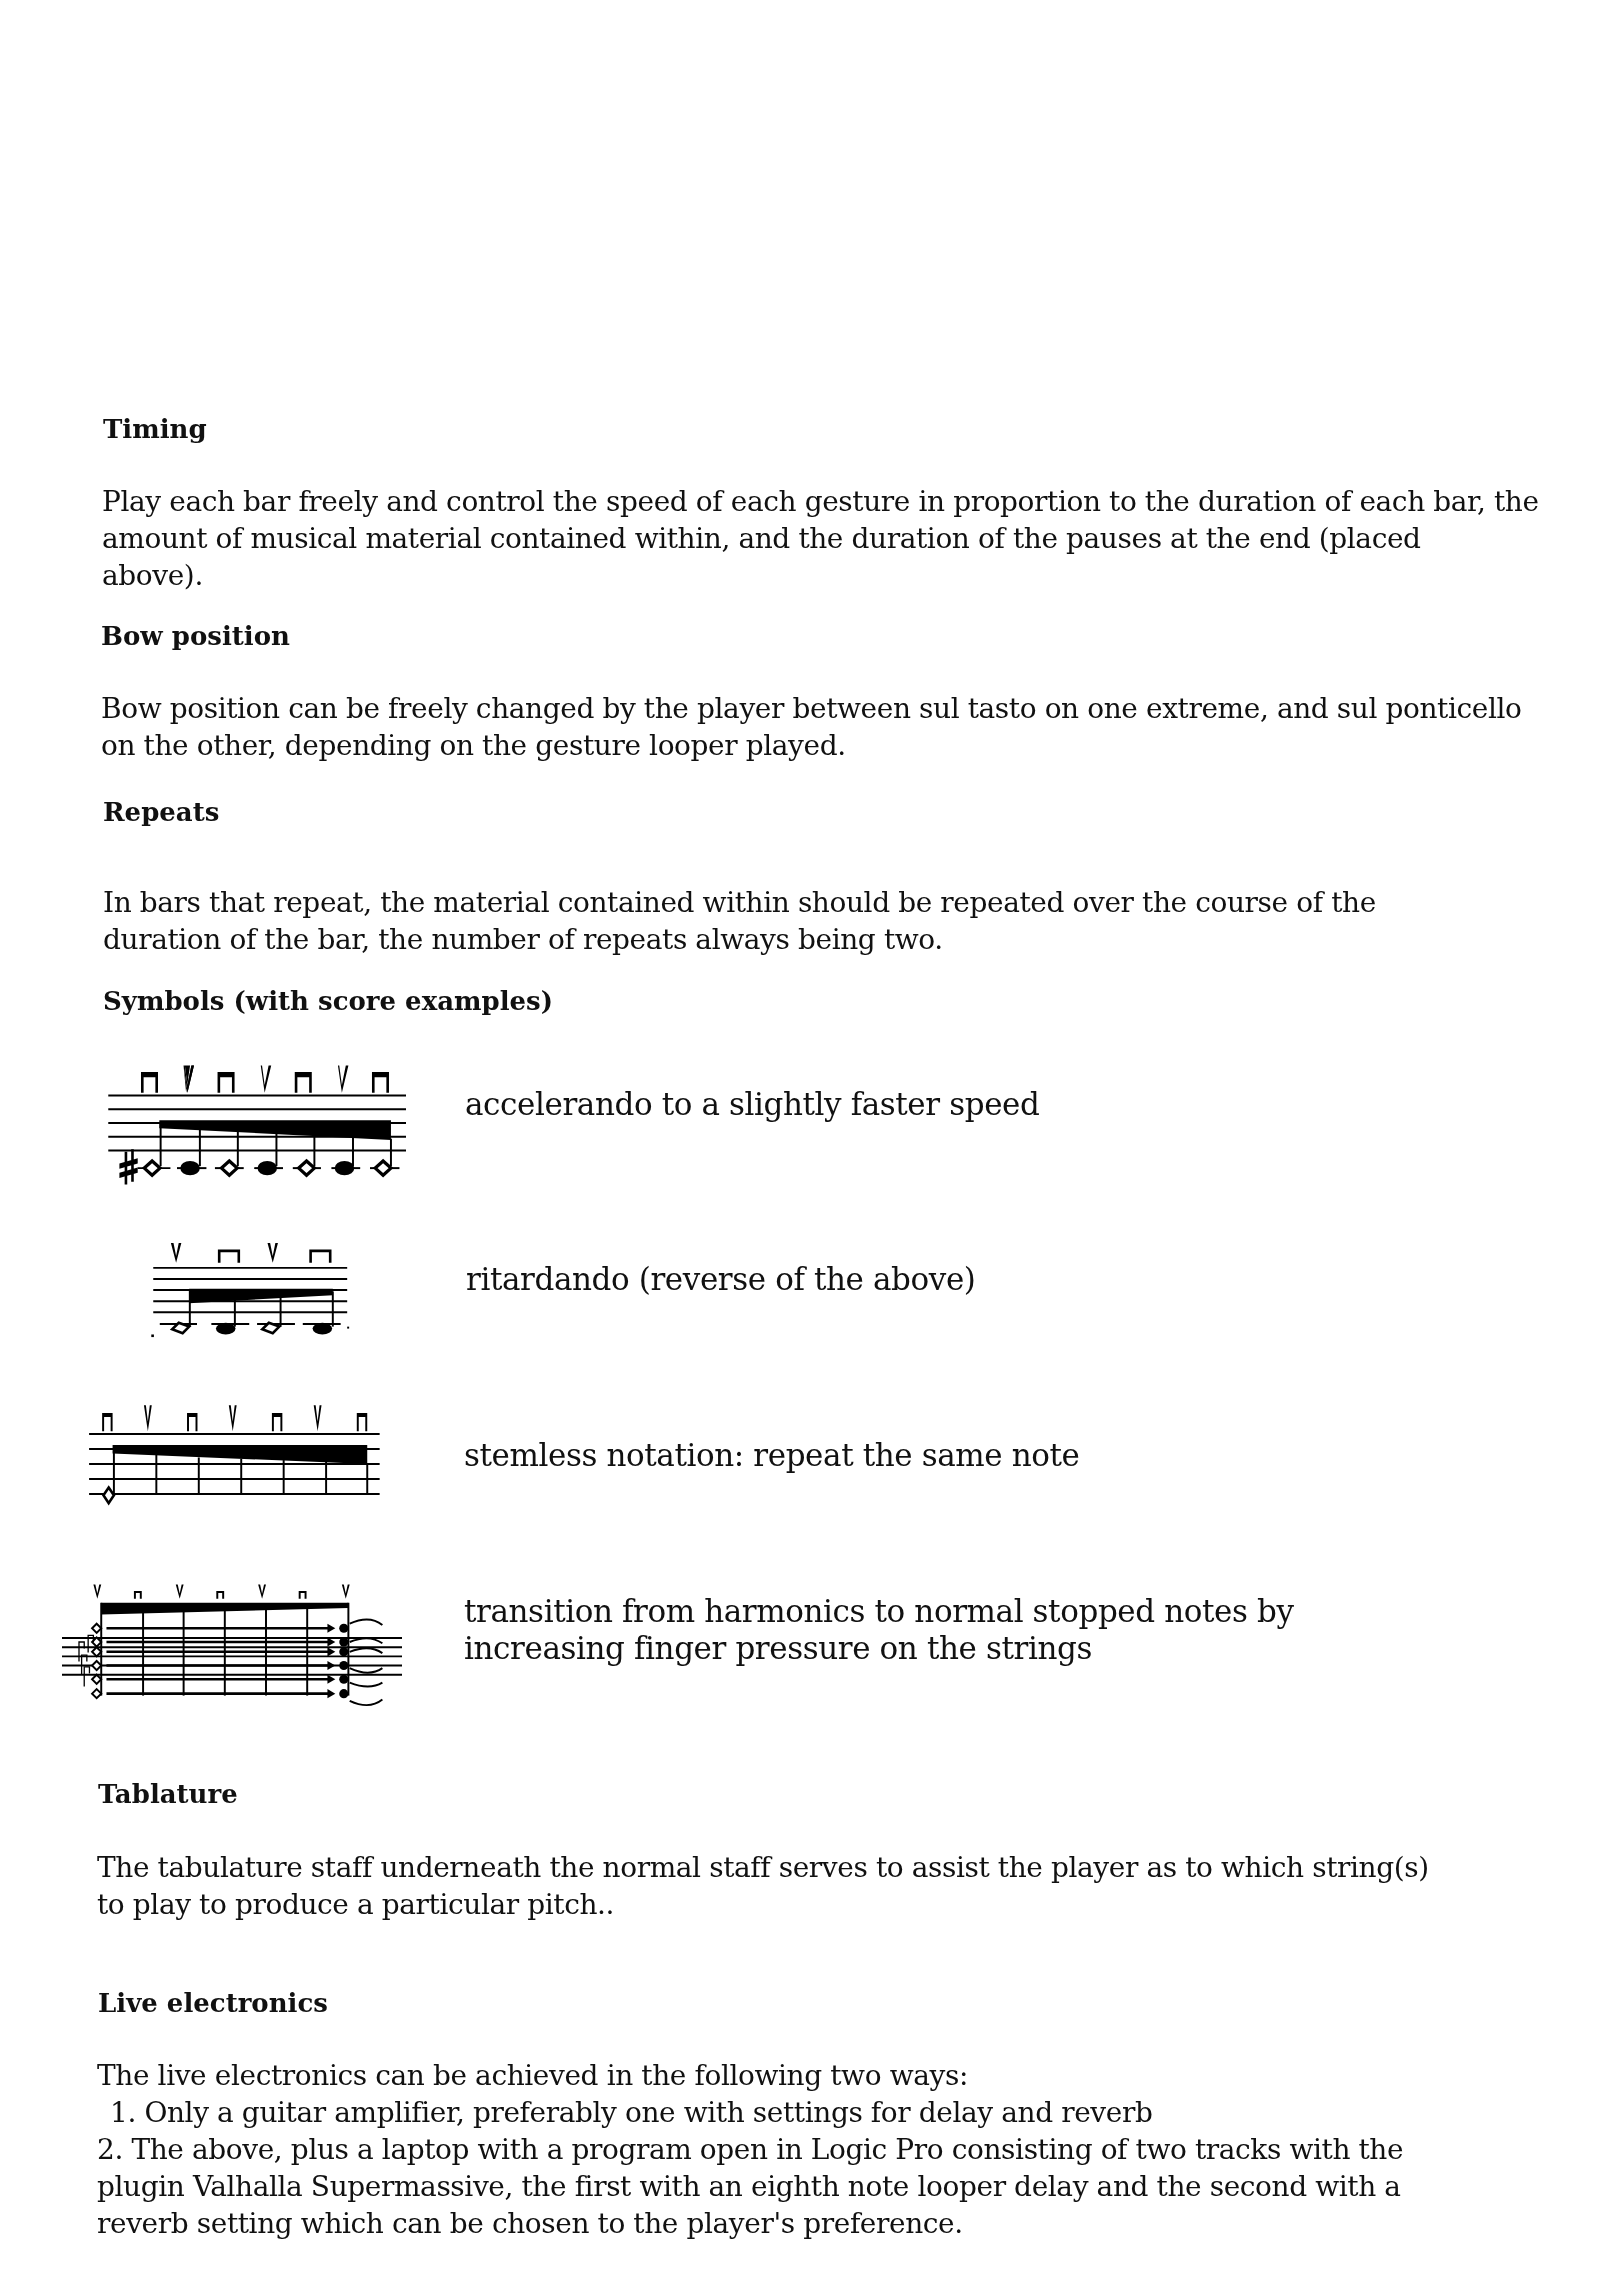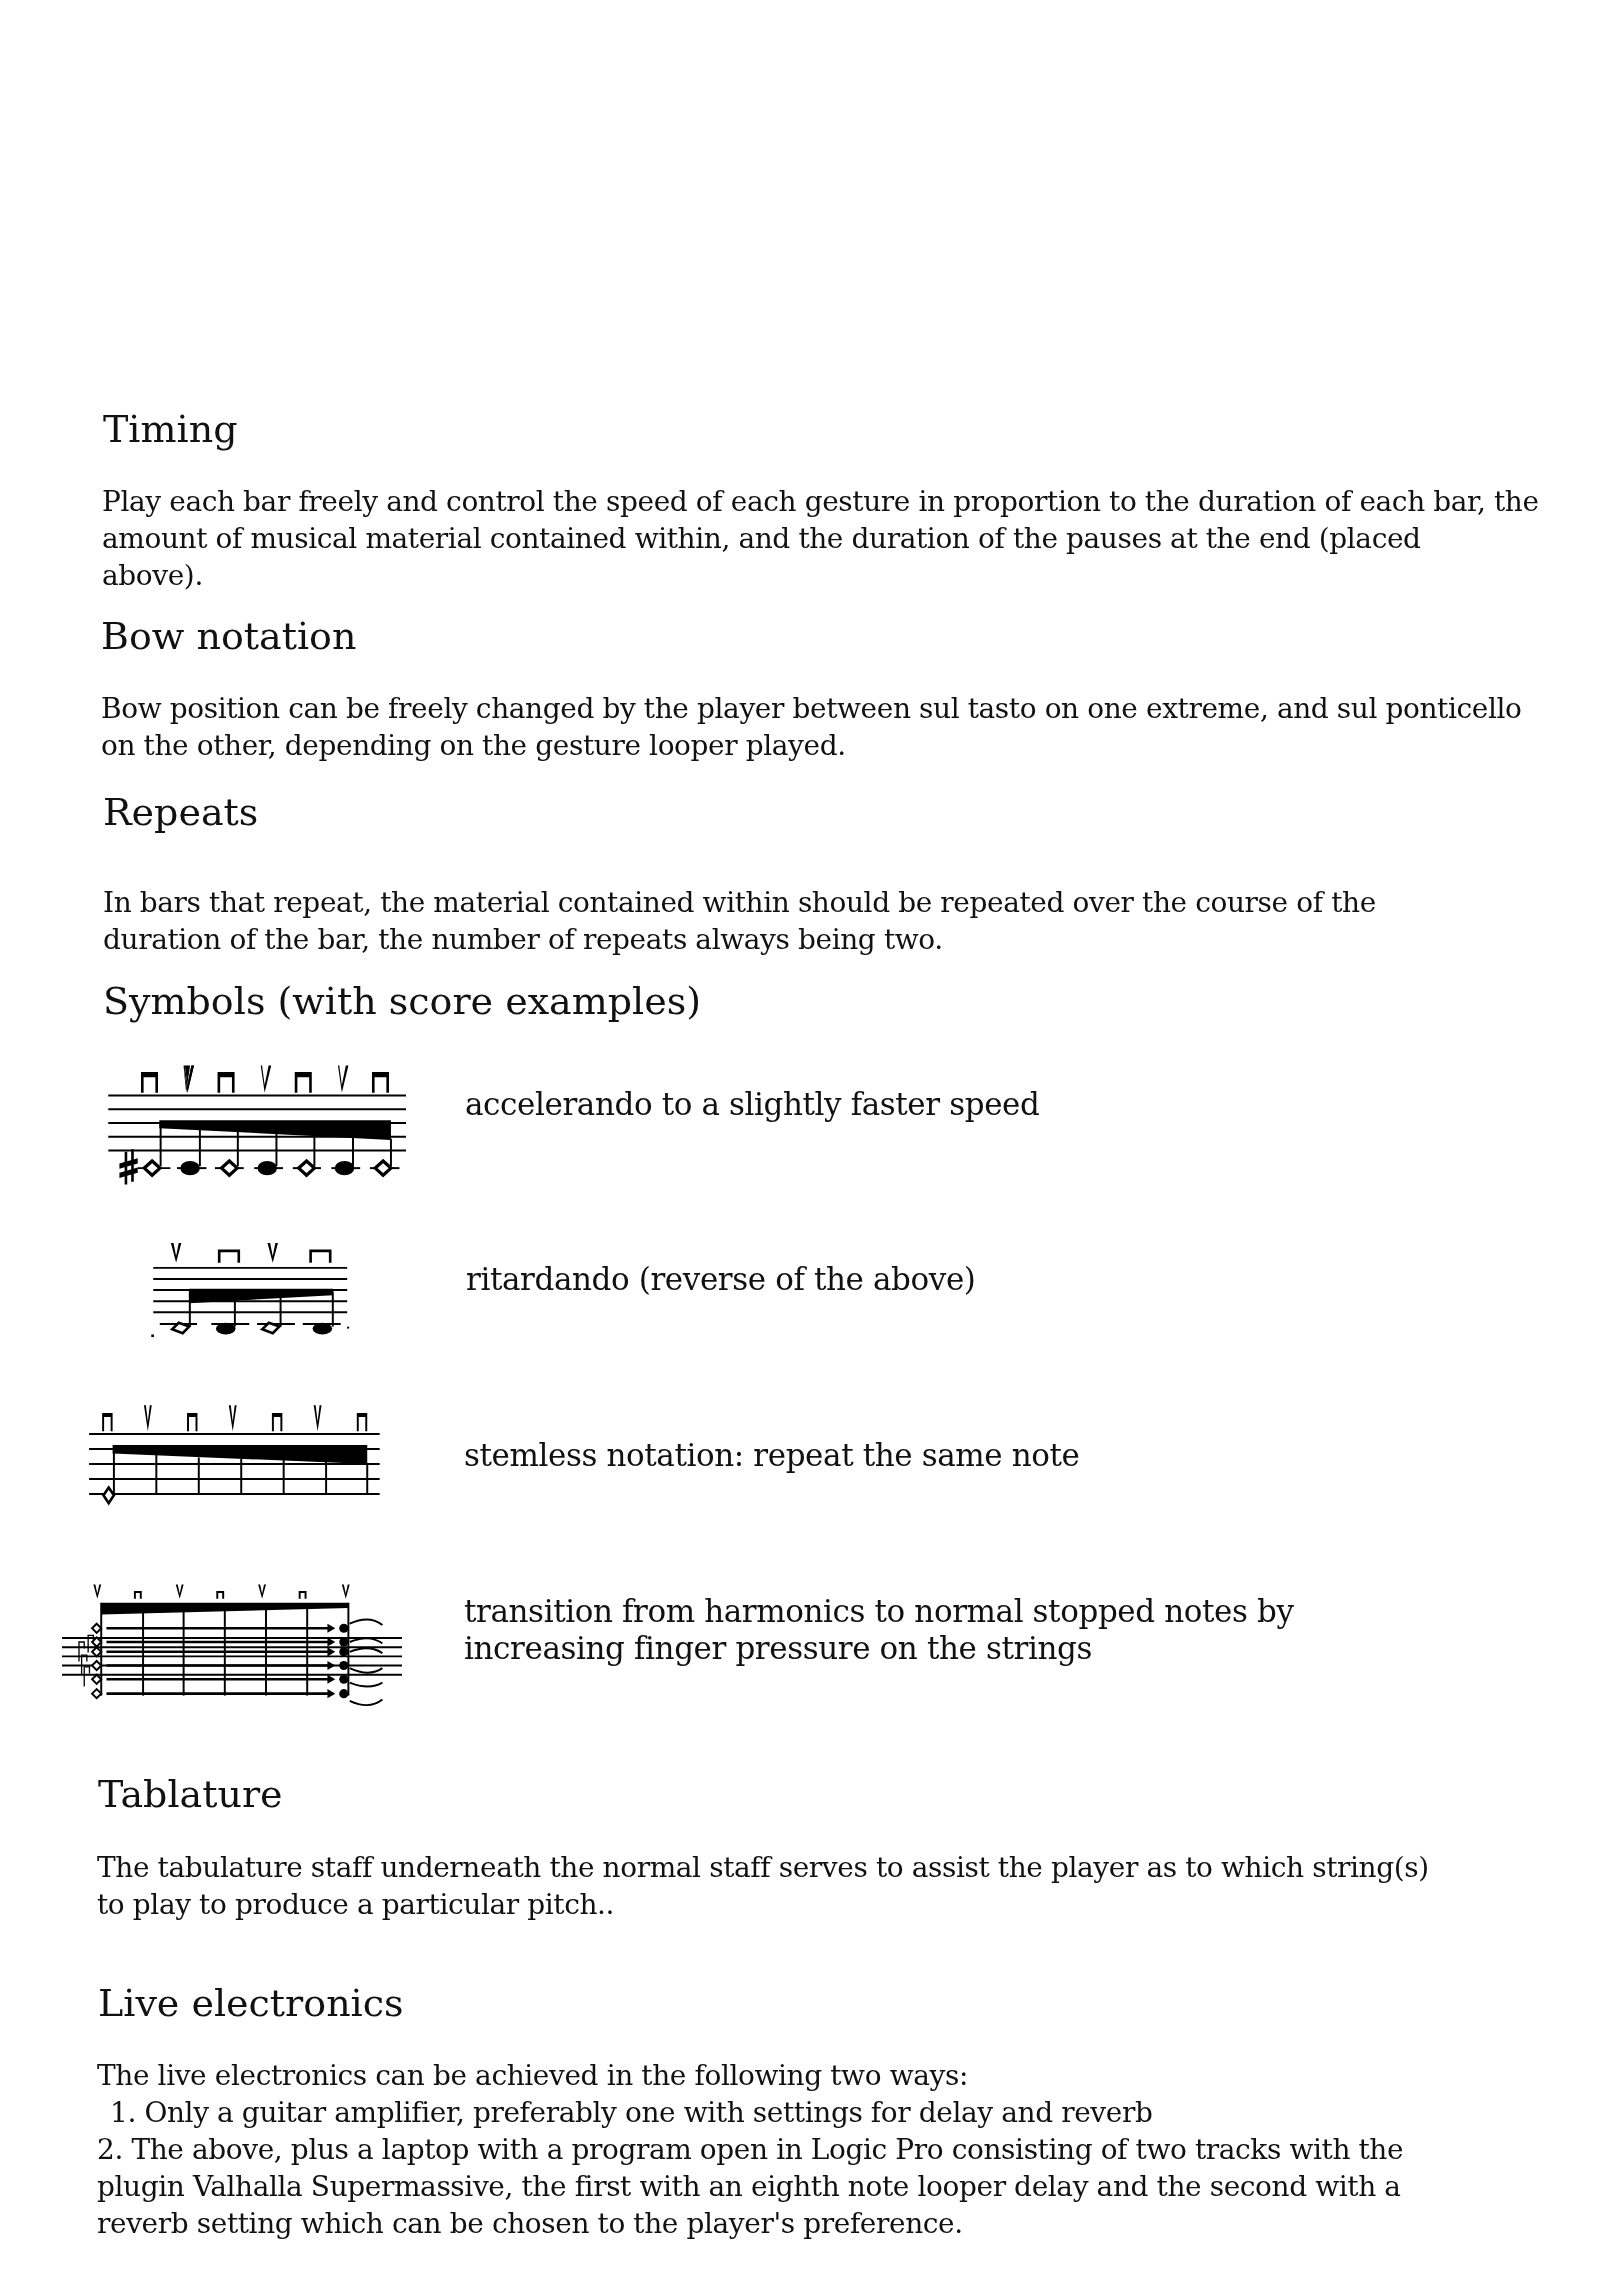--- a/index.html
+++ b/index.html
@@ -1,34 +1,34 @@
 <!DOCTYPE html>
 <html style="font-size:10.5px"><head>
 <meta charset="utf-8">
 <style>
   html, body { margin: 0; padding: 0; background: #ffffff; }
   body {
     width: 1622px; height: 2295px; position: relative; overflow: hidden;
     font-family: "DejaVu Serif", "Liberation Serif", serif;
     color: #111111;
   }
-  .h { position: absolute; font-weight: normal; font-size: 38px; line-height: 37px; white-space: nowrap; }
+  .h { position: absolute; font-weight: bold; font-size: 26px; line-height: 37px; white-space: nowrap; }
   .p { position: absolute; font-size: 28px; line-height: 37px; white-space: pre-line; letter-spacing: -0.4px; }
   .cap { position: absolute; font-size: 31px; line-height: 37px; white-space: pre-line; letter-spacing: -0.4px; margin-left: 32px; }
   svg.ex { position: absolute; overflow: visible; }
 </style>
 </head>
 <body>
 
 <div class="h" style="left:103px; top:411px;">Timing</div>
 <div class="p" style="left:102px; top:483px; width:1505px;">Play each bar freely and control the speed of each gesture in proportion to the duration of each bar, the
 amount of musical material contained within, and the duration of the pauses at the end (placed
 above).</div>
 
-<div class="h" style="left:101px; top:618px;">Bow notation</div>
+<div class="h" style="left:101px; top:618px;">Bow position</div>
 <div class="p" style="left:101px; top:690px; width:1505px;">Bow position can be freely changed by the player between sul tasto on one extreme, and sul ponticello
 on the other, depending on the gesture looper played.</div>
 
 <div class="h" style="left:103px; top:794px;">Repeats</div>
 <div class="p" style="left:103px; top:867px; width:1505px;margin-top:17px;">In bars that repeat, the material contained within should be repeated over the course of the
 duration of the bar, the number of repeats always being two.</div>
 
 <div class="h" style="left:103px; top:983px;">Symbols (with score examples)</div>
 
 <svg class="ex" style="left:105px; top:1047px;" width="301" height="131" viewBox="0 0 460 200">

